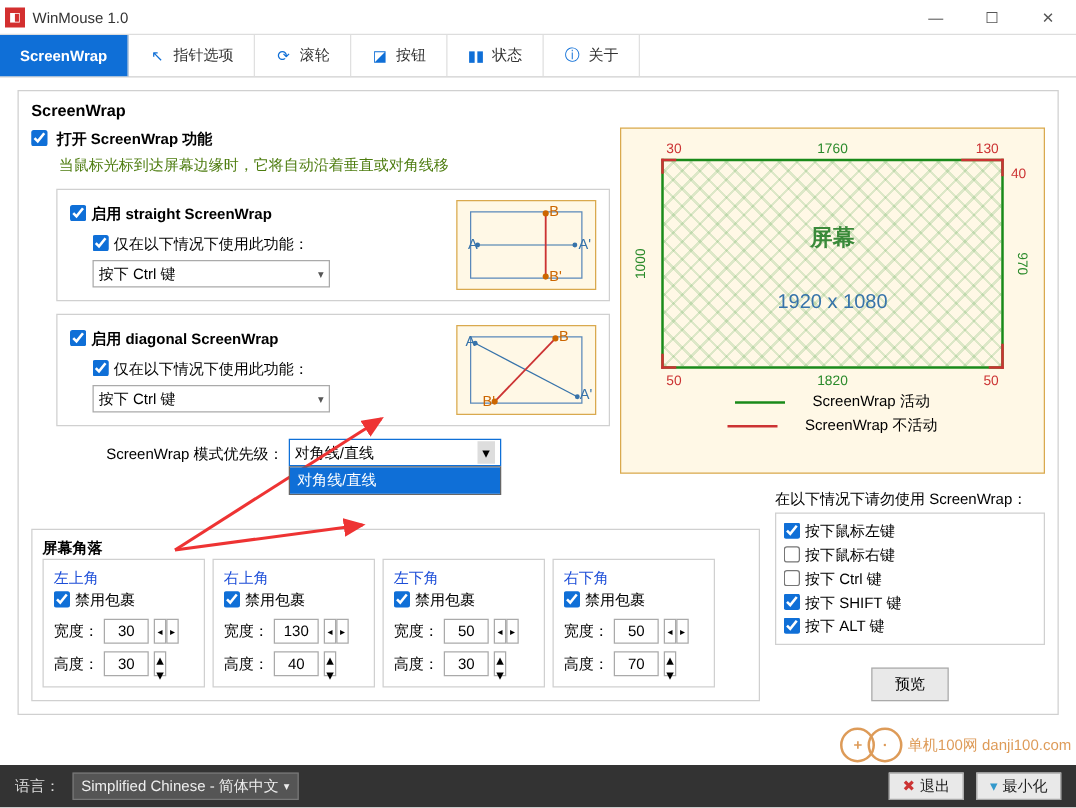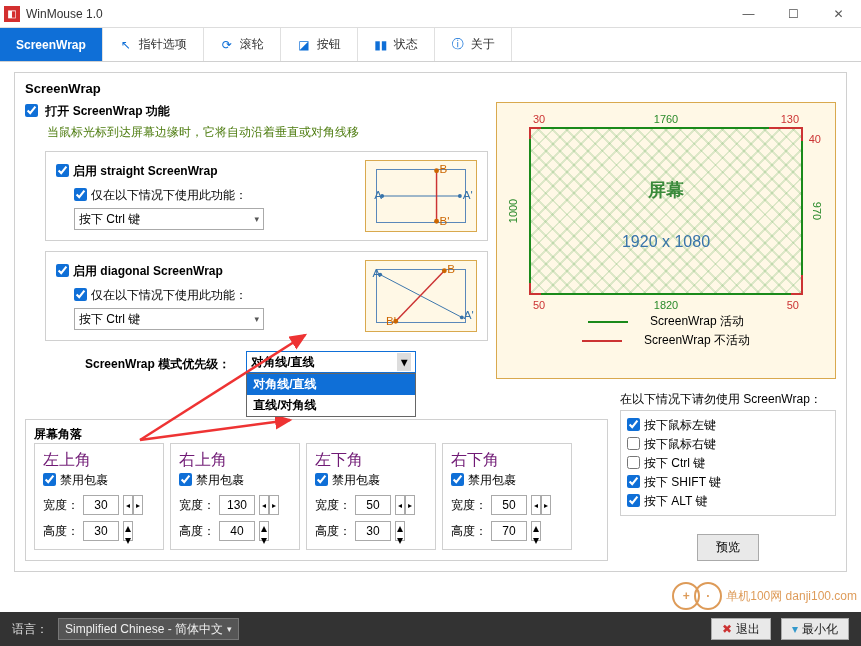--- a/index.html
+++ b/index.html
@@ -28,29 +28,29 @@
 .thumb .inner { position: absolute; left: 10px; top: 8px; right: 10px; bottom: 8px; border: 1px solid #5a88ba; }
 .preview { width: 340px; border: 1px solid #d9a94e; background: #fff8e6; padding: 8px; }
 .screen-rect { position: relative; width: 100%; height: 200px; }
 .screen-rect .grid { position:absolute; left:24px; right:24px; top:16px; bottom:16px; border:2px solid #1a8a1a; background: repeating-linear-gradient(45deg, rgba(26,138,26,0.15) 0 2px, transparent 2px 10px), repeating-linear-gradient(-45deg, rgba(26,138,26,0.15) 0 2px, transparent 2px 10px); }
 .dim-num { position:absolute; font-size:11px; color:#c33; }
 .dim-num.green { color:#2a8a2a; }
 .scr-label { color:#3a8a3a; font-size:18px; font-weight:bold; text-align:center; }
 .scr-res { color:#3773aa; font-size:16px; text-align:center; margin-top:14px; }
 .legend-row { display:flex; align-items:center; gap:22px; margin-top:2px; justify-content:center; font-size:11px;}
 .legend-line { width:40px; height:2px; }
-.priority-row { display:flex; align-items:flex-end; margin:6px 0 6px 60px; gap:16px; position:relative;font-weight:bold;}
+.priority-row { display:flex; align-items:flex-start; margin:6px 0 6px 60px; gap:4px; position:relative;}
 .dropdown { position:relative; width:170px; }
 .dropdown .sel { height:22px; border:1px solid #0f6fd7; display:flex; align-items:center; justify-content:space-between; padding:0 4px; background:#fff;}
 .dropdown .list { position:absolute; left:0; right:0; top:22px; border:1px solid #666; background:#fff; z-index:5;}
 .dropdown .list div { padding:2px 6px; }
 .dropdown .list div.hl { background:#0f6fd7; color:#fff; }
 .corners { display:flex; gap:6px; }
 .corners .gb { border:1px solid #d0d0d0; padding:6px 8px 8px 8px; width:130px; }
-.corners .gb .legend { color:#701a75; font-size:16px; }
+.corners .gb .legend { color:#1d4ed8; font-size:12px; }
 .corners .outer { border:1px solid #d0d0d0; padding:6px 8px 10px 8px; }
 .corners .outer > .legend { font-weight:bold; }
 .fieldrow { display:flex; align-items:center; gap:4px; margin-top:6px; }
 .numbox { width:36px; height:20px; border:1px solid #aaa; text-align:center; line-height:18px;}
 .spin { width:10px; height:20px; border:1px solid #aaa; display:flex; flex-direction:column; font-size:7px; line-height:1;}
 .spin div { flex:1; display:flex; align-items:center; justify-content:center; }
 .spin2 { width:20px; height:20px; display:flex; }
 .spin2 div { flex:1; border:1px solid #aaa; display:flex; align-items:center; justify-content:center; font-size:8px;}
 .rightcol2 { width:216px; }
 .avoid-box { border:1px solid #d0d0d0; padding:4px 6px; }
@@ -170,21 +170,20 @@
         
         <div class="priority-row">
           <span style="padding-top:4px">ScreenWrap 模式优先级：</span>
           <div class="dropdown">
             <div class="sel">
                 <span>对角线/直线</span>
                 <span class="chev" style="background:#ddd;padding:2px 4px">▾</span>
               </div>
             <div class="list">
               <div class="hl">对角线/直线</div>
-              <div>直线/对角线</div>
             </div>
           </div>
         </div>
 
       </div>
 
       <div class="preview">
         <div class="screen-rect">
           <div class="grid">
             <div style="position:absolute;left:0;right:0;top:30%;" class="scr-label">屏幕</div>

